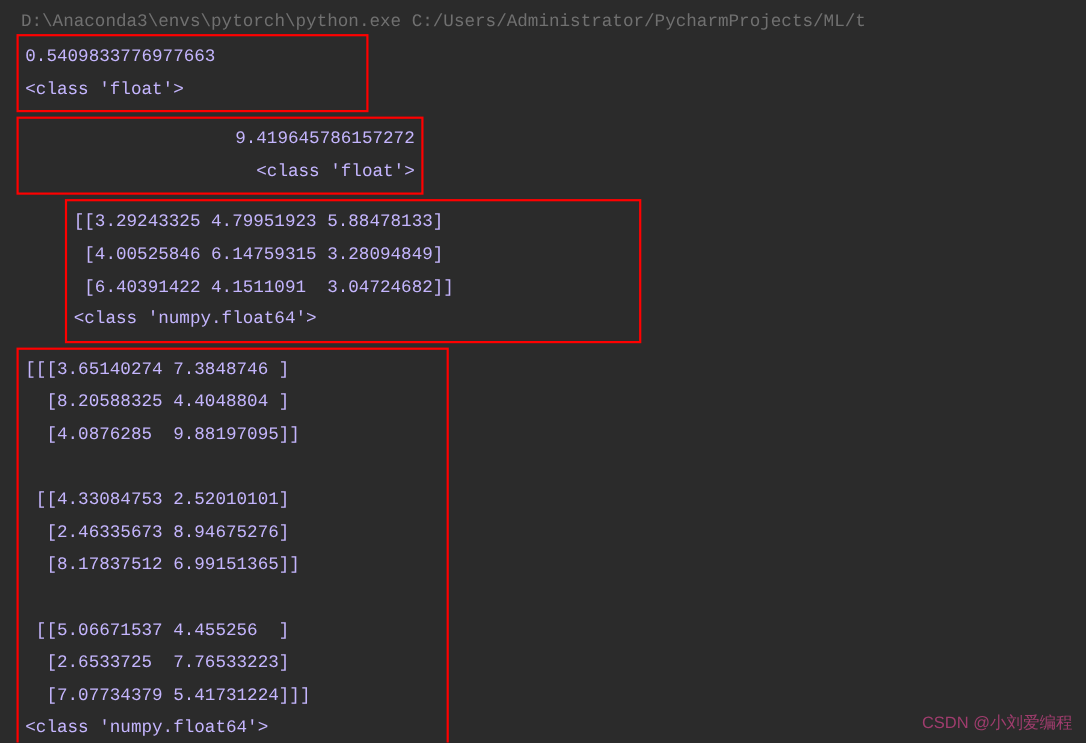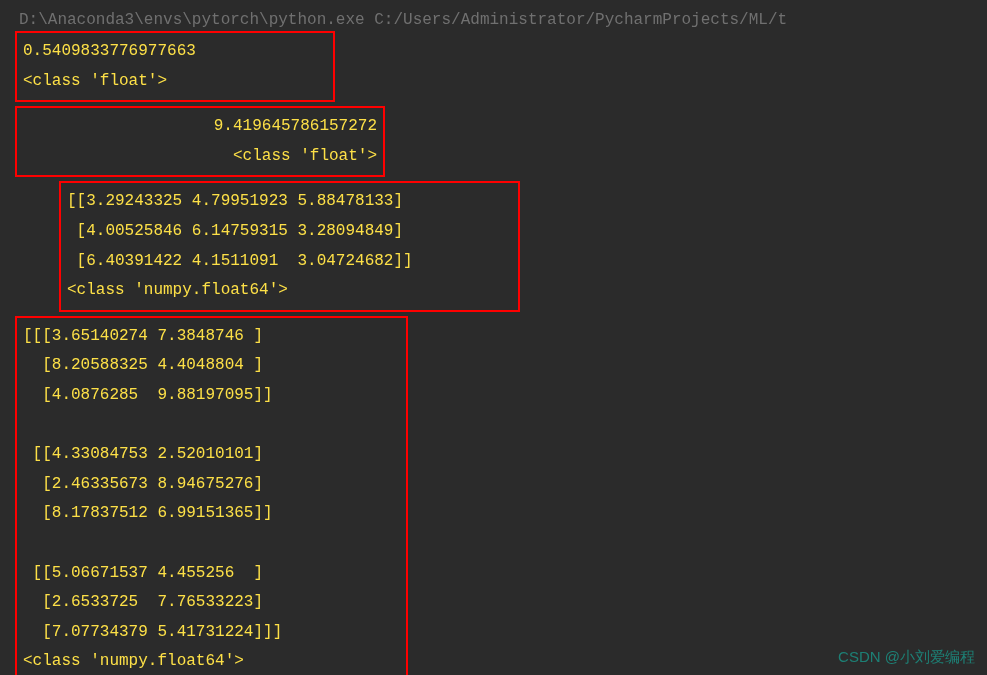--- a/index.html
+++ b/index.html
@@ -32,42 +32,42 @@
     .output-block {
       border: 2px solid #ff0000;
       padding: 4px 6px;
       margin: 2px 0 2px 4px;
       display: inline-block;
     }
     .output-block pre {
       white-space: pre;
       font-family: inherit;
       font-size: inherit;
-      color: #fde047;
+      color: #c4b5fd;
       line-height: 1.85;
     }
     .block1 {
       width: 320px;
     }
     .block2 {
       width: 370px;
       text-align: right;
     }
     .block3 {
-      width: 461px;
+      width: 524px;
       margin-left: 48px;
     }
     .block4 {
       width: 393px;
     }
     .watermark {
       position: absolute;
       bottom: 8px;
       right: 12px;
-      color: #14b8a6;
+      color: #ec4899;
       font-size: 15px;
       opacity: 0.6;
       font-family: Arial, sans-serif;
     }
   </style>
 </head>
 <body>
 
 <div class="terminal">
   <div class="top-line">

